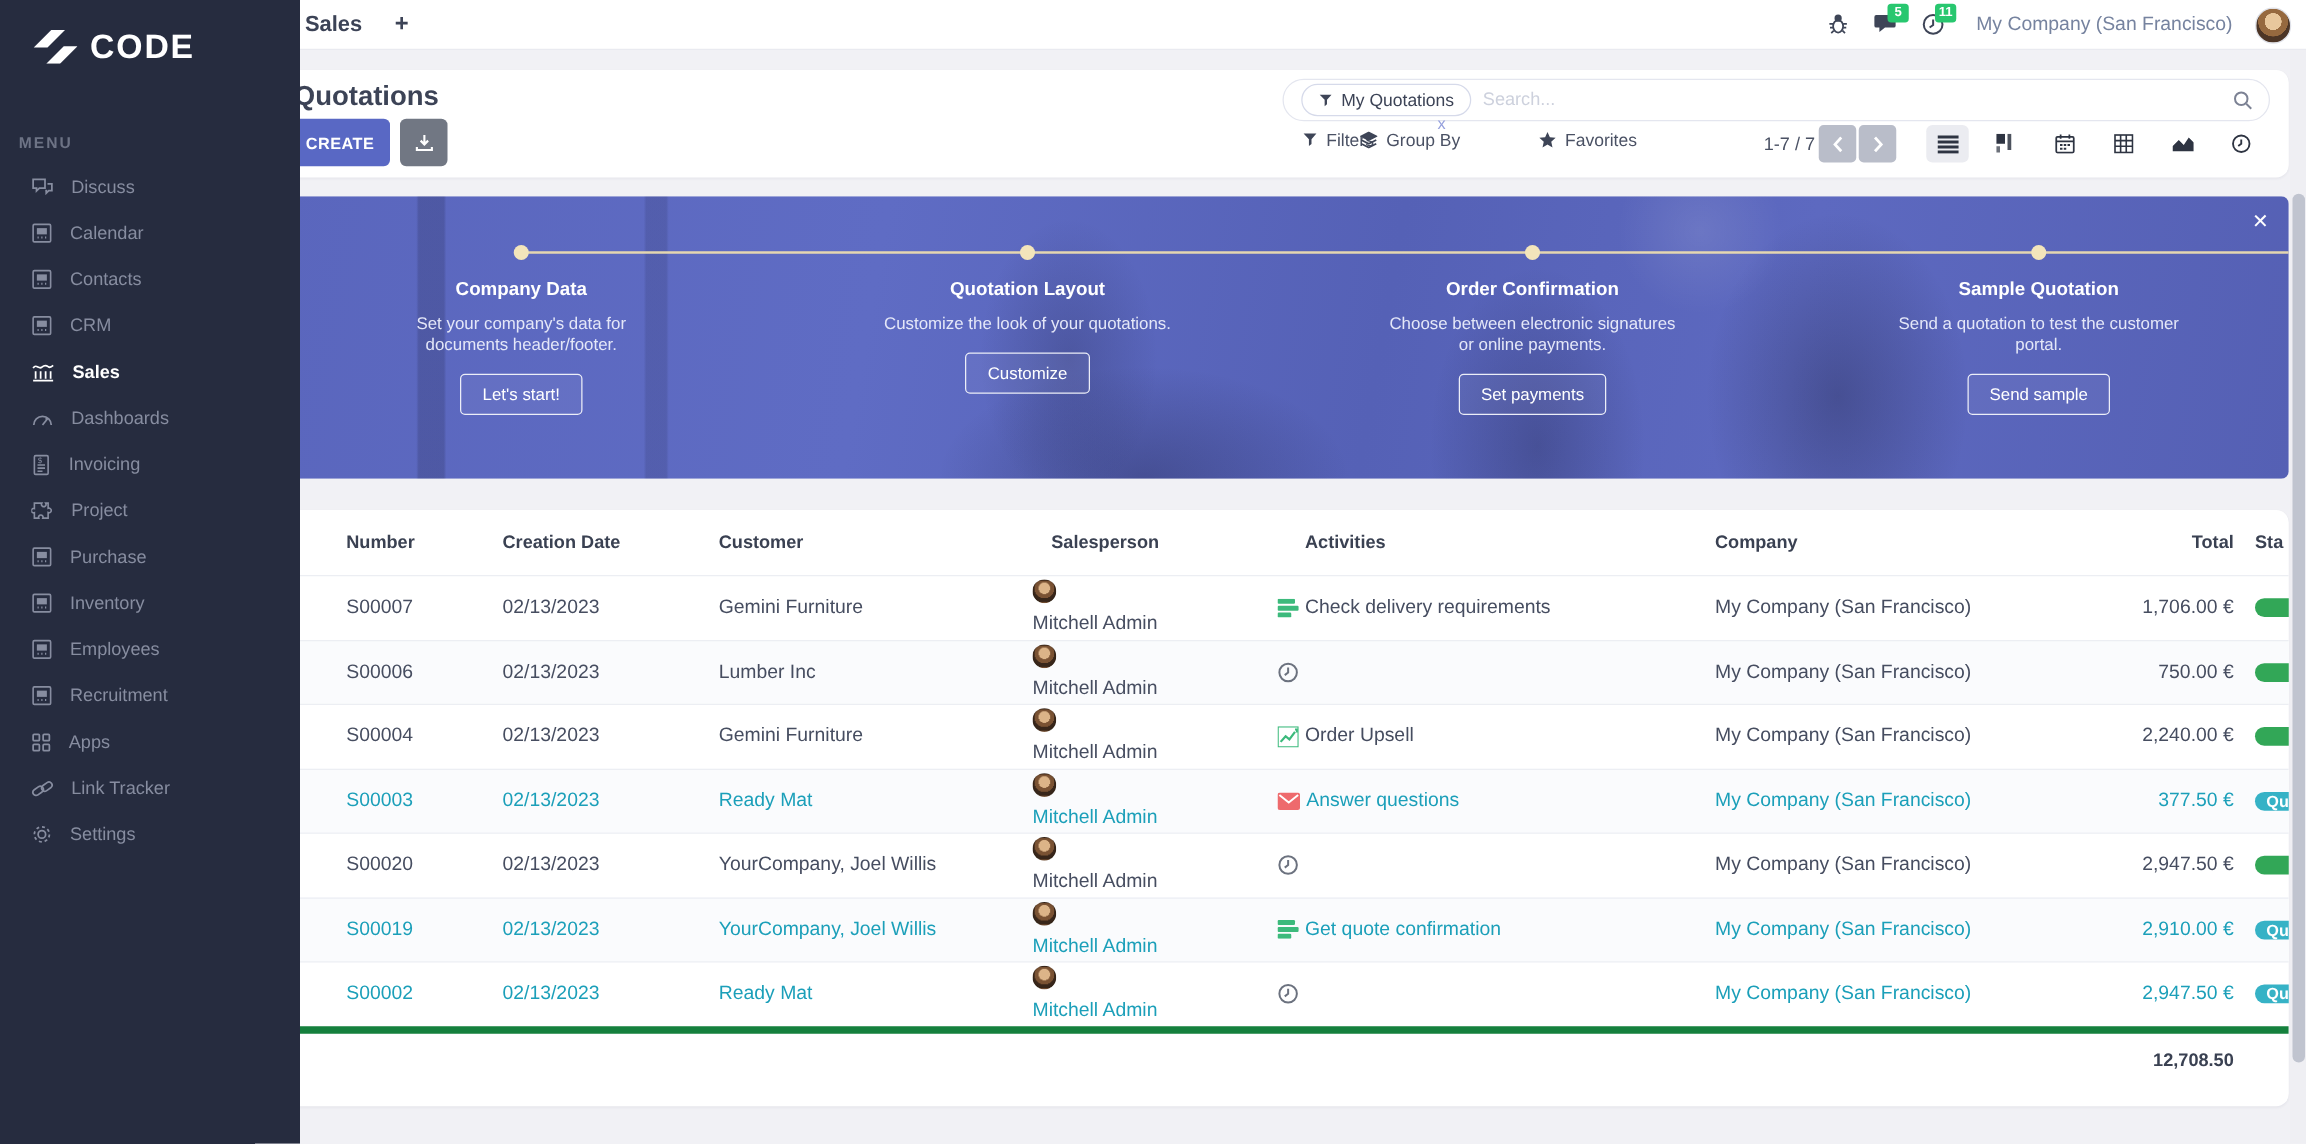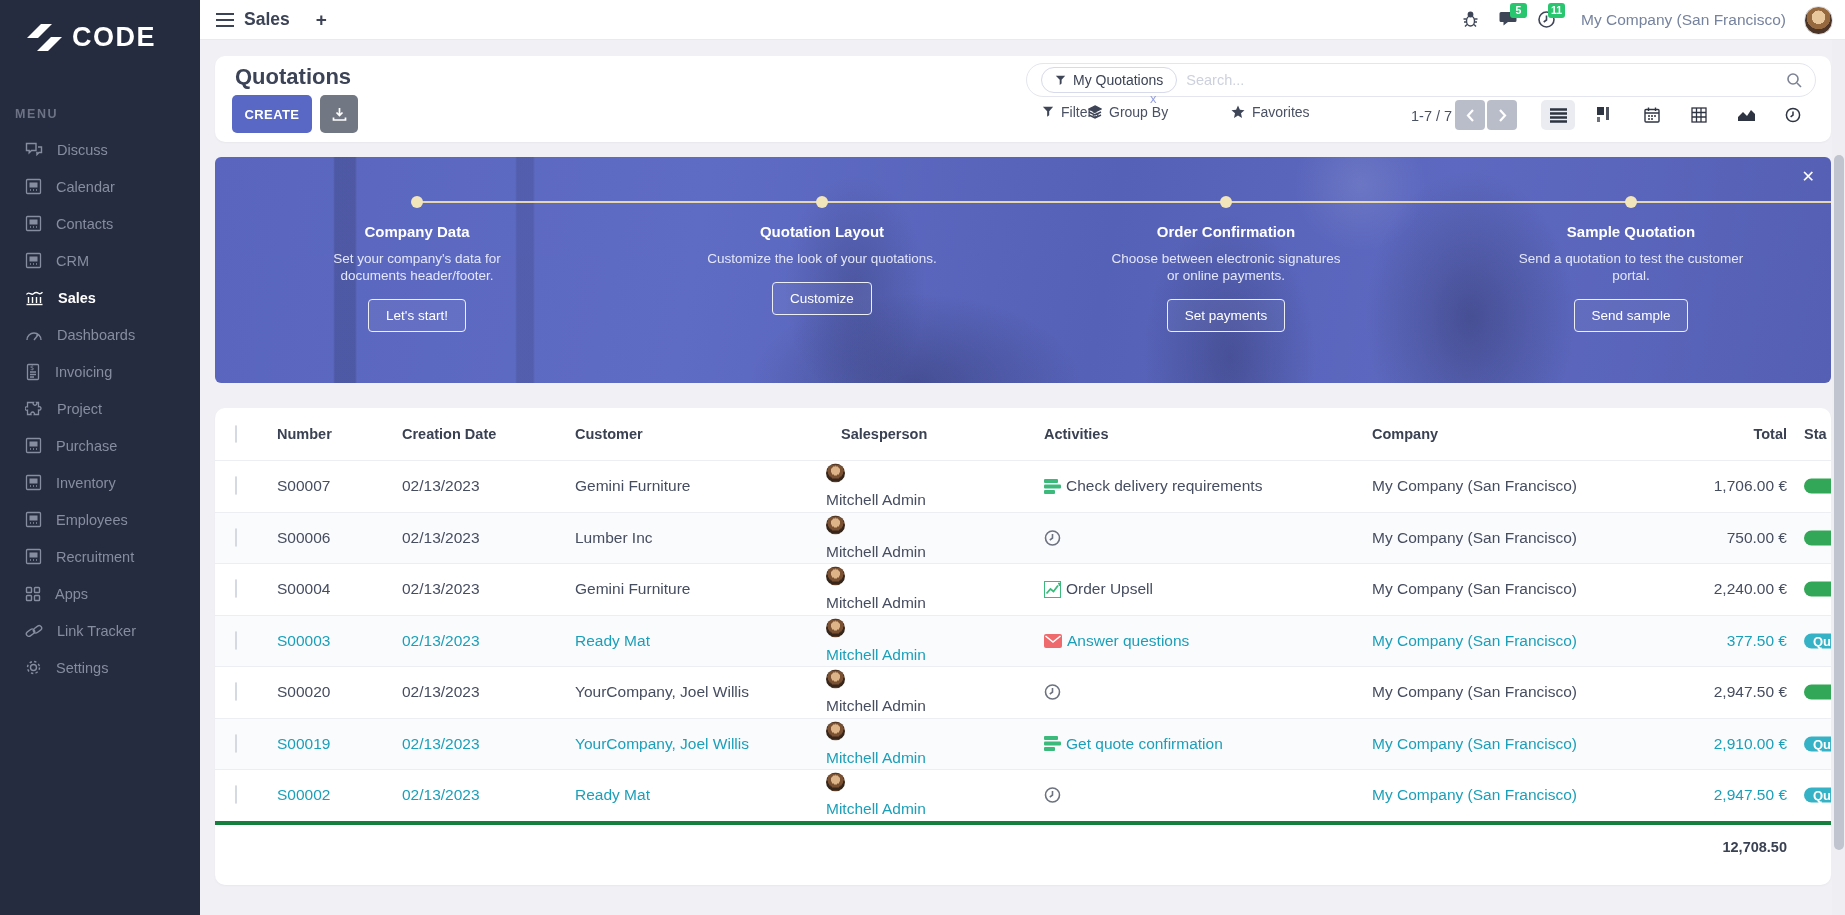--- a/index.html
+++ b/index.html
@@ -1,21 +1,21 @@
 <!DOCTYPE html>
 <html><head>
 <meta charset="utf-8">
 <style>
   * { margin:0; padding:0; box-sizing:border-box; }
   html,body { width:1845px; height:915px; overflow:hidden; }
   body { font-family:"Liberation Sans","DejaVu Sans",sans-serif; background:#f1f1f5; color:#464d60; }
   #app { position:relative; width:1845px; height:915px; background:#f1f1f5; }
 
   
-  #sidebar { position:absolute; left:0; top:0; width:200px; height:915px; background:#262c3f; z-index:5; }
+  #sidebar { position:absolute; left:0; top:0; width:240px; height:915px; background:#262c3f; z-index:5; }
   .logo-row { display:flex; align-items:center; gap:10px; padding:22px 0 0 26px; }
   .logo-text { color:#fff; font-size:27px; font-weight:bold; letter-spacing:1.5px; }
   .menu-label { color:#6d7385; font-size:12.5px; font-weight:bold; letter-spacing:1.6px; margin:54px 0 10px 15px; }
   .side-item { display:flex; align-items:center; gap:14px; height:37px; padding-left:25px; color:#878da0; font-size:14.5px; cursor:pointer; }
   .side-item svg { flex:0 0 auto; }
   .side-item.active { color:#ffffff; font-weight:bold; }
 
   
   #topbar { position:absolute; left:200px; top:0; right:0; height:40px; background:#fff; border-bottom:1px solid #e9eaf0; display:flex; align-items:center; z-index:4; }
   #topbar .app-name { font-size:17.5px; color:#3c4356; font-weight:bold; margin-left:10px; }
@@ -63,29 +63,29 @@
 
   
   #table-card { position:absolute; left:215px; top:408px; width:1616px; height:477px; background:#fff; border-radius:10px; box-shadow:0 1px 2px rgba(40,45,80,.05); overflow:hidden; }
   .thead { position:relative; height:52px; font-size:14.5px; color:#3a4152; font-weight:bold; }
   .trow { position:relative; height:51.5px; border-top:1px solid #eceef3; font-size:15.5px; color:#464d60; cursor:pointer; }
   .trow.alt { background:#fafbfd; }
   .trow.teal, .trow.teal .cell { color:#1b9fb9; }
   .thead .cell, .trow .cell { position:absolute; top:50%; transform:translateY(-50%); white-space:nowrap; }
   .c-chk { left:20px; } .c-num { left:62px; } .c-date { left:187px; } .c-cust { left:360px; }
   .c-sales { left:611px; display:flex; gap:8px;flex-direction:column; }
-  .c-act { left:829px; display:flex; align-items:center; gap:5px; }
+  .c-act { left:807px; display:flex; align-items:center; gap:5px; }
   .c-co { left:1157px; }
   .c-total { left:1380px; width:192px; text-align:right; }
   .c-status { left:1589px; }
   .chk { width:16px; height:16px; border:1px solid #d5d9e2; border-radius:4px; background:#fff; cursor:pointer; }
   .mini-avatar { width:19px; height:19px; border-radius:50%; background:radial-gradient(circle at 50% 36%, #dcb488 0 33%, #7a5233 34% 58%, #38261a 59% 82%, #8d9282 83%); border:1px solid rgba(0,0,0,.08); }
   .badge { height:23px; line-height:23px; border-radius:12px; padding:0 12px 0 9px; color:#fff; font-size:13px; font-weight:bold; width:86px; }
   .badge.green { background:#32a757;padding-left:32px; } .badge.blue { background:#36b2c6; }
-  .tfoot { position:relative; height:64px; border-top:4px solid #15803d; }
+  .tfoot { position:relative; height:64px; border-top:6px solid #15803d; }
   .tfoot .total { position:absolute; right:44px; top:14px; width:192px; text-align:right; font-size:14.5px; font-weight:bold; color:#3a4152; left:1380px; width:192px; }
 
   
   #scrollbar { position:absolute; right:0; top:40px; width:13px; bottom:0; background:#efeff3; z-index:6; }
   #scroll-thumb { position:absolute; left:1.5px; top:115px; width:10px; height:695px; background:#c0c4cf; border-radius:5px; }
 
   svg { display:block; }
 </style>
 </head>
 <body>

